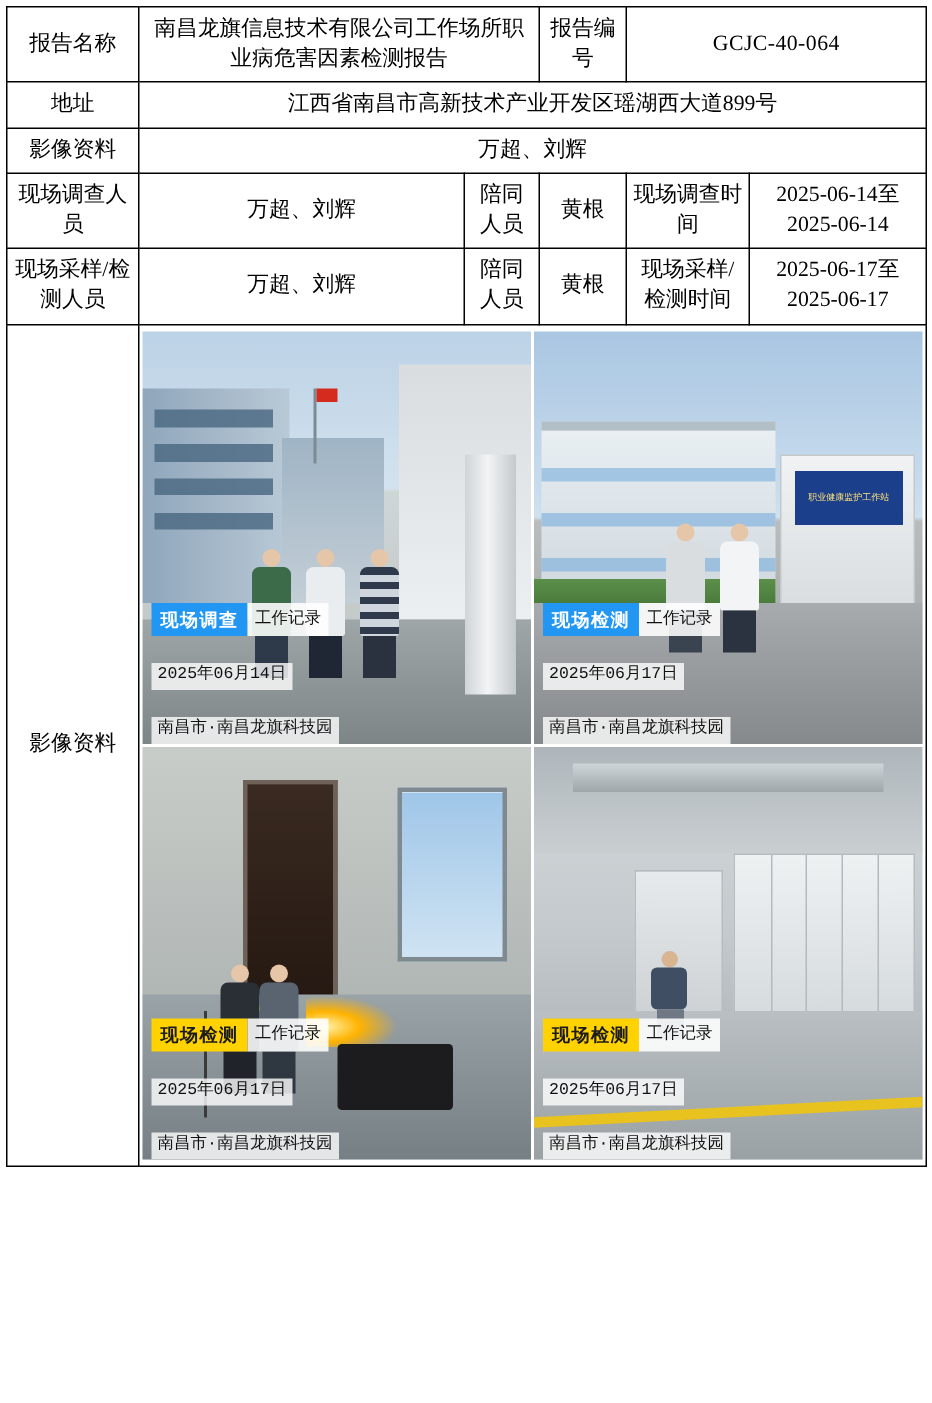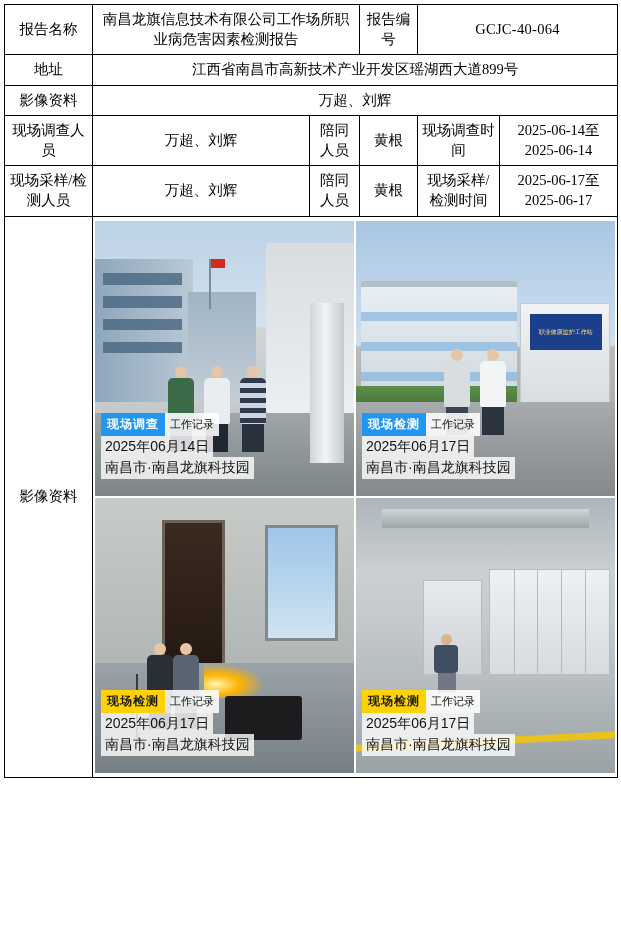--- a/index.html
+++ b/index.html
@@ -59,25 +59,25 @@
     box-sizing: border-box;
   }
   .photo {
     position: relative;
     overflow: hidden;
     background: #c9d4dd;
   }
   .photo .caption {
     position: absolute;
     left: 6px;
-    bottom: 17px;
+    bottom: 0;
     display: flex;
     flex-direction: column;
     align-items: flex-start;
-    gap: 0;
+    gap: 18px;
   }
   .cap-row {
     display: flex;
     align-items: stretch;
   }
   .cap-main {
     background: #2196f3;
     color: #ffffff;
     font-family: "Liberation Sans", sans-serif;
     font-size: 12px;
@@ -94,22 +94,22 @@
     color: #111111;
     font-family: "Liberation Sans", sans-serif;
     font-size: 11px;
     padding: 3px 5px;
     display: flex;
     align-items: center;
   }
   .cap-meta {
     background: rgba(255,255,255,0.80);
     color: #111111;
-    font-family: Liberation Sans, sans-serif;
-    font-size: 14px;
+    font-family: Liberation Mono, monospace;
+    font-size: 11px;
     line-height: 1.25;
     padding: 2px 4px;
   }
   
   .p1 {
     background: linear-gradient(#bcd2e6 0%, #d3e2ee 38%, #cfd6d6 39%, #b9bdbd 100%);
   }
   .p1 .b-left {
     position: absolute; left: 0; top: 14%; width: 38%; height: 52%;
     background: linear-gradient(90deg,#8fa6bb,#b9c9d6);

